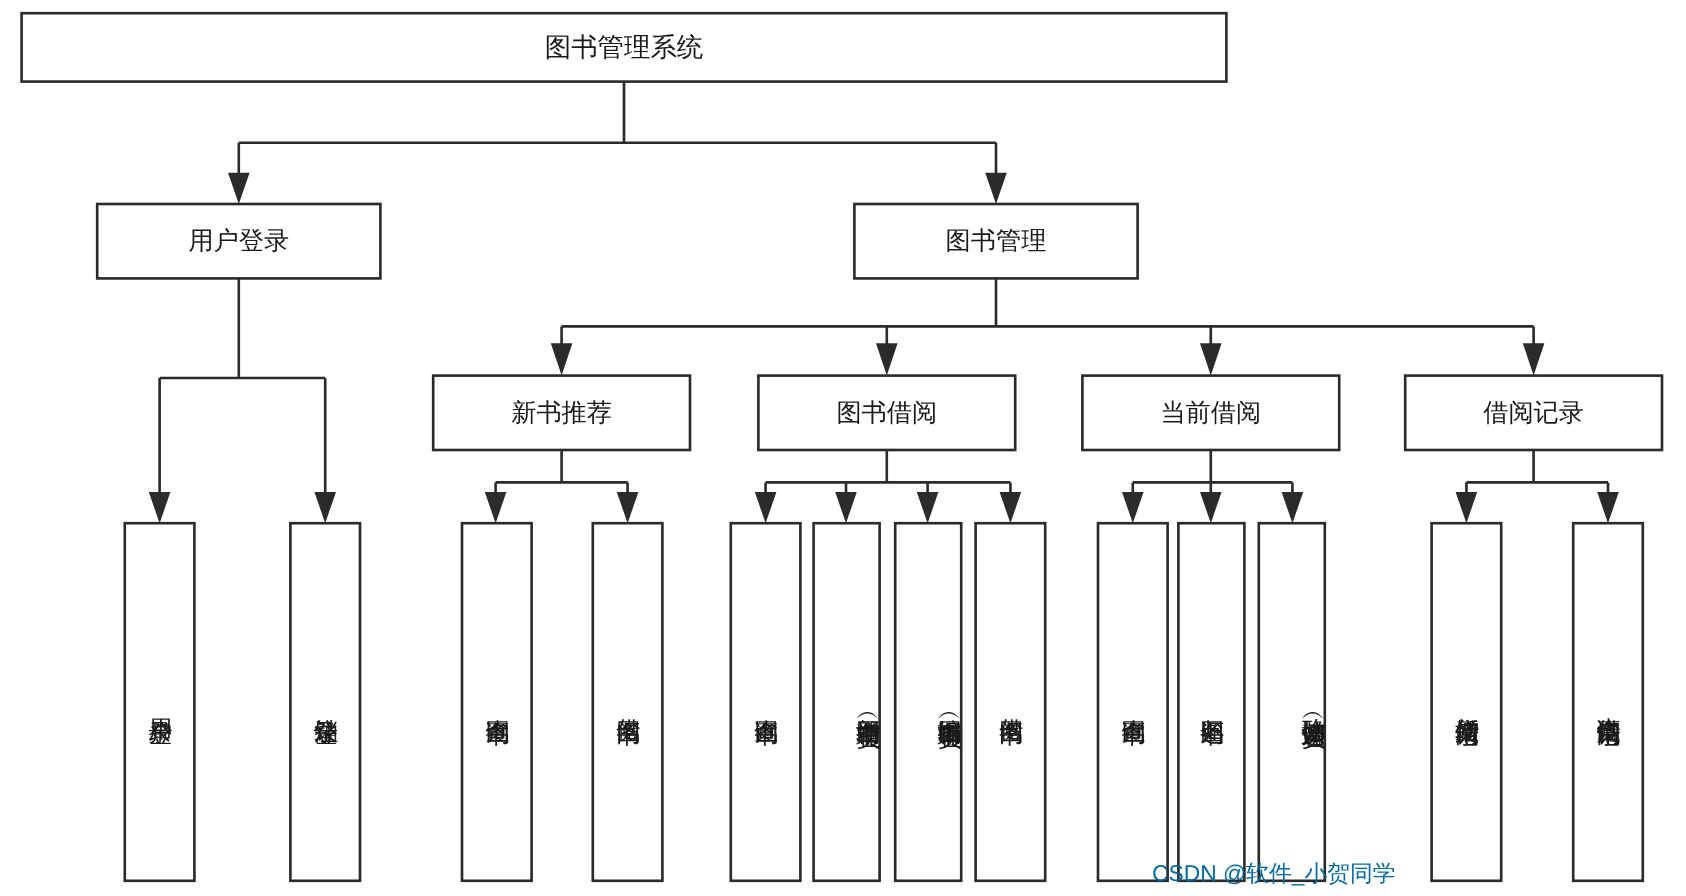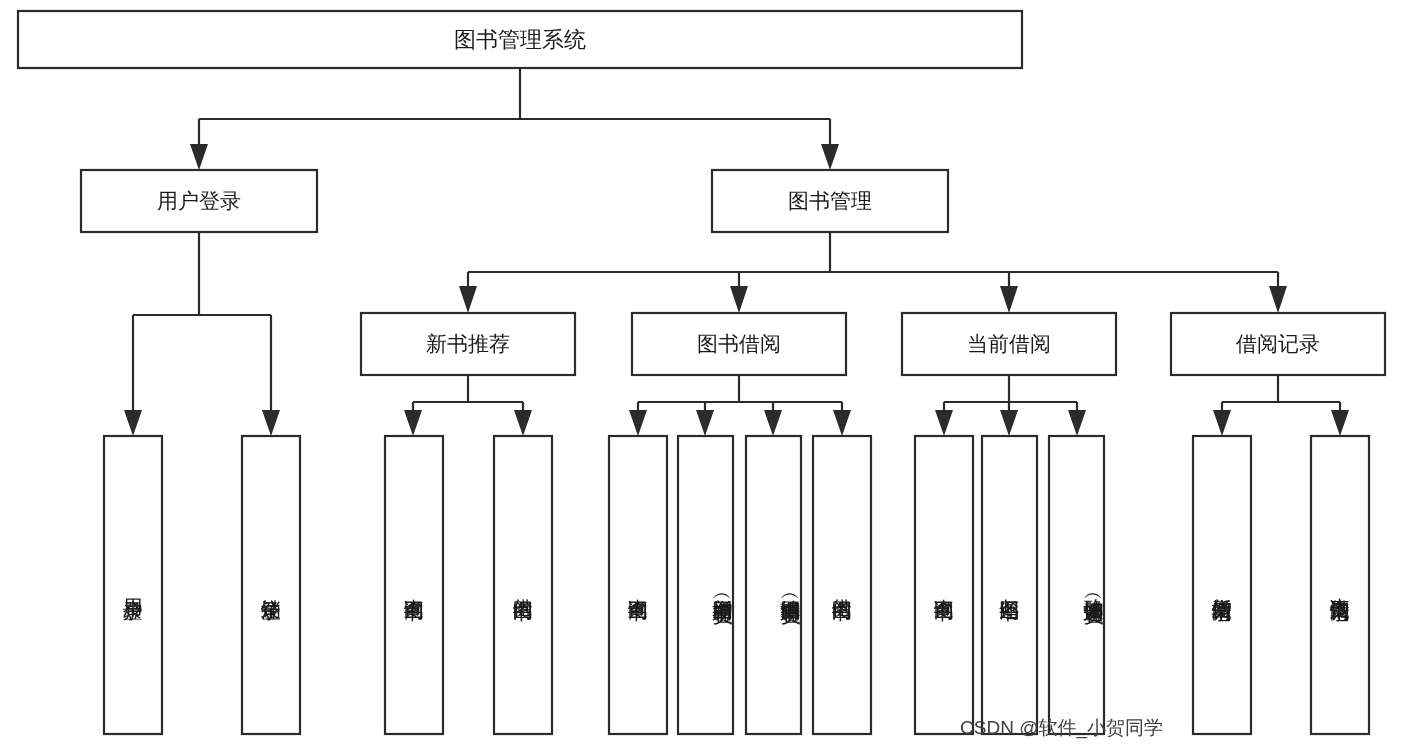--- a/index.html
+++ b/index.html
@@ -69,21 +69,21 @@
     letter-spacing: 1px;
     text-align: center;
     pointer-events: none;
   }
   .watermark {
     position: absolute;
     right: 12px;
     bottom: 6px;
     font-family: "Liberation Sans", "DejaVu Sans", sans-serif;
     font-size: 19px;
-    color: #404040;
+    color: #0369a1;
     white-space: nowrap;
     user-select: none;
   }
 </style>
 </head>
 <body>
 
 <div id="diagram-root">
 
   <svg id="flow" viewBox="0 0 1405 747">

